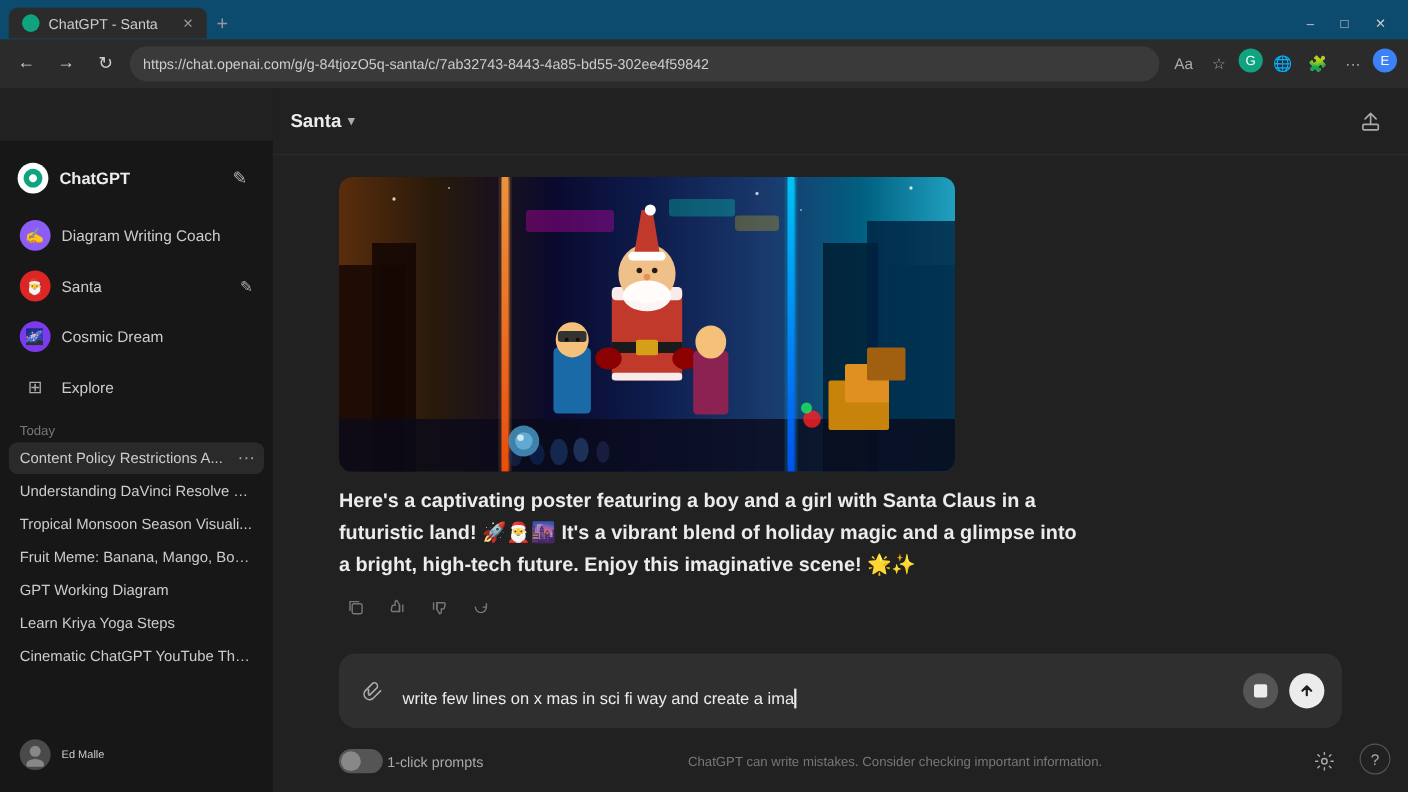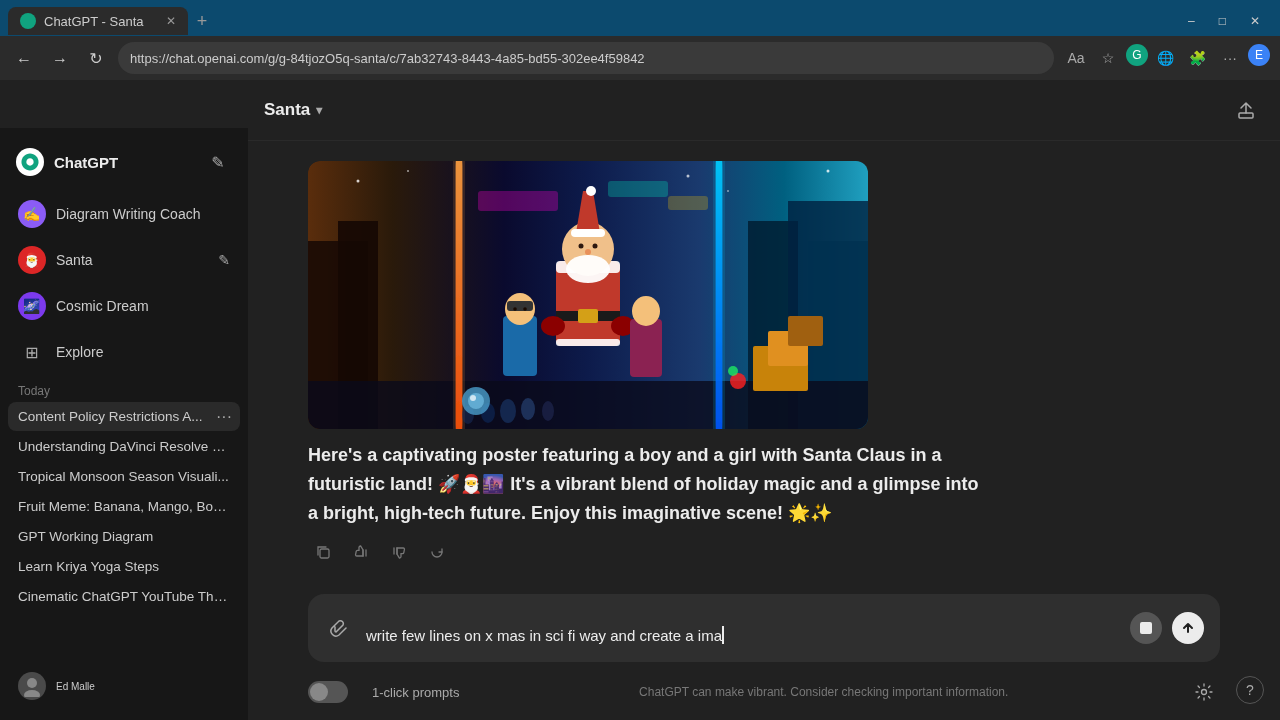--- a/index.html
+++ b/index.html
@@ -76,21 +76,21 @@
     .input-area { padding: 12px 60px 8px; flex-shrink: 0; }
     .input-box { background: #2f2f2f; border-radius: 16px; padding: 12px 16px; display: flex; align-items: center; gap: 10px; }
     .attach-btn { width: 32px; height: 32px; display: flex; align-items: center; justify-content: center; border-radius: 8px; cursor: pointer; color: #aaa; font-size: 18px; flex-shrink: 0; }
     .input-text { flex: 1; font-size: 15px; color: #ececec; background: transparent; border: none; outline: none; resize: none; margin-top: 20px; }
     .stop-btn { width: 32px; height: 32px; border-radius: 50%; background: #555; display: flex; align-items: center; justify-content: center; cursor: pointer; flex-shrink: 0; }
     .stop-btn-inner { width: 12px; height: 12px; background: #ececec; border-radius: 2px; }
     .send-btn { width: 32px; height: 32px; border-radius: 50%; background: #ececec; display: flex; align-items: center; justify-content: center; cursor: pointer; flex-shrink: 0; }
     .send-btn svg { width: 16px; height: 16px; }
 
     .bottom-bar { display: flex; align-items: center; padding: 6px 60px 12px; gap: 12px; }
-    .toggle-container { display: flex; align-items: center; gap: 24px; }
+    .toggle-container { display: flex; align-items: center; gap: 4px; }
     .toggle { width: 40px; height: 22px; background: #555; border-radius: 11px; cursor: pointer; position: relative; flex-shrink: 0; }
     .toggle-knob { width: 18px; height: 18px; background: #888; border-radius: 50%; position: absolute; top: 2px; left: 2px; transition: left 0.2s; }
     .toggle-label { font-size: 13px; color: #aaa; }
     .disclaimer { font-size: 12px; color: #777; text-align: center; flex: 1; }
     .settings-btn { width: 32px; height: 32px; display: flex; align-items: center; justify-content: center; border-radius: 8px; cursor: pointer; color: #aaa; }
 
     .help-btn { position: absolute; bottom: 16px; right: 16px; width: 28px; height: 28px; border-radius: 50%; border: 1px solid #555; display: flex; align-items: center; justify-content: center; cursor: pointer; color: #aaa; font-size: 14px; }
   </style>
 </head>
 <body>
@@ -385,21 +385,21 @@
       </div>
     </div>
 
     <div class="bottom-bar">
       <div class="toggle-container">
         <div class="toggle">
           <div class="toggle-knob"></div>
         </div>
         <span class="toggle-label">1-click prompts</span>
       </div>
-      <span class="disclaimer">ChatGPT can make vibrant. Consider checking important information.</span>
+      <span class="disclaimer">ChatGPT can write mistakes. Consider checking important information.</span>
       <div class="settings-btn">
         <svg width="18" height="18" viewBox="0 0 18 18" fill="none">
             <circle cx="9" cy="9" r="2.5" stroke="#aaa" stroke-width="1.3"></circle>
             <path d="M9 1v2M9 15v2M1 9h2M15 9h2M3.05 3.05l1.41 1.41M13.54 13.54l1.41 1.41M3.05 14.95l1.41-1.41M13.54 4.46l1.41-1.41" stroke="#aaa" stroke-width="1.3" stroke-linecap="round"></path>
           </svg>
       </div>
     </div>
 
     <div class="help-btn">?</div>
   </div>

